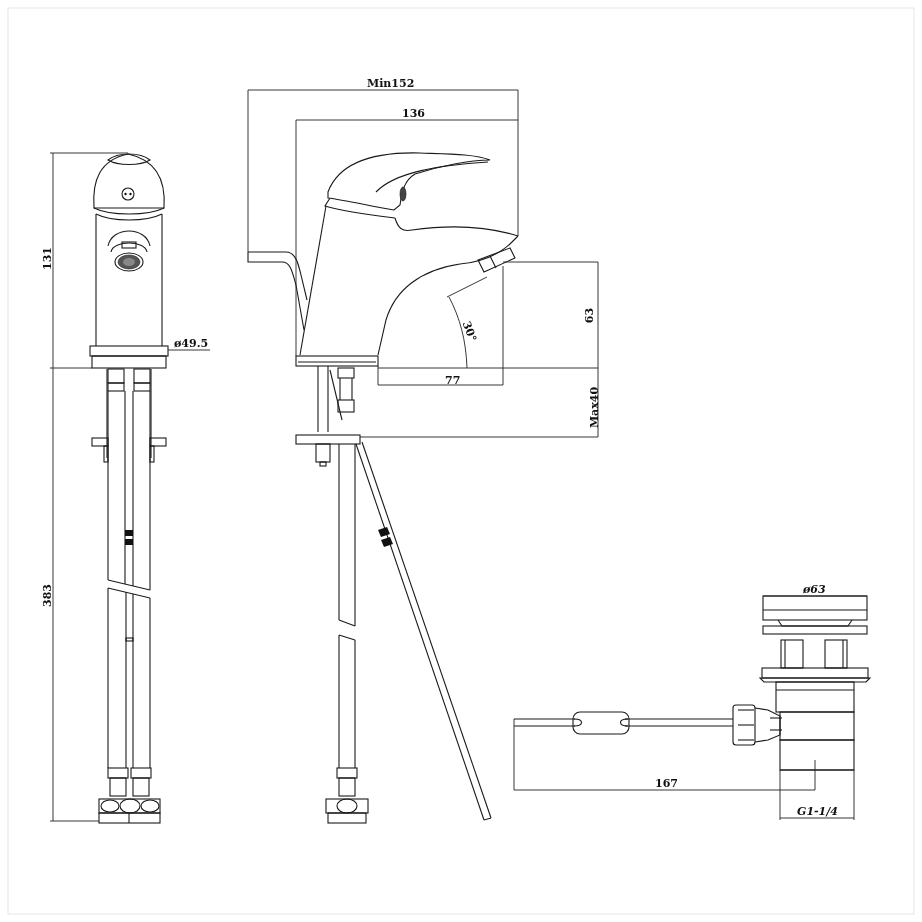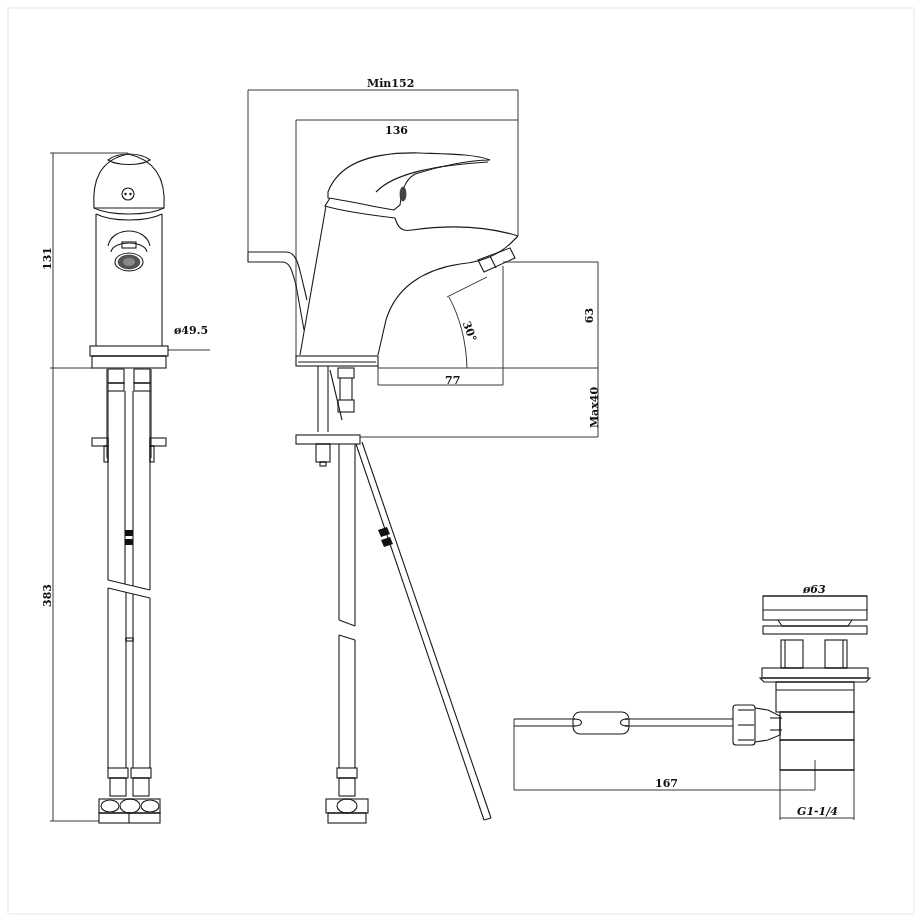--- a/index.html
+++ b/index.html
@@ -200,23 +200,23 @@
     <line class="dim" x1="815" y1="760" x2="815" y2="790"></line>
     <line class="dim" x1="780" y1="770" x2="780" y2="820"></line>
     <line class="dim" x1="854" y1="770" x2="854" y2="820"></line>
     <line class="dim" x1="780" y1="818" x2="854" y2="818"></line>
   </g>
 
   <rect x="8" y="8" width="906" height="906" fill="none" stroke="#cccccc" stroke-width="0.5"></rect>
 </svg>
 
 <div class="label" style="left:367px; top:78px;">Min152</div>
-<div class="label" style="left:385px; top:108px;margin-top:17px;">136</div>
+<div class="label" style="left:402px; top:108px;">136</div>
 <div class="label vlabel" style="left:36px; top:253px;">131</div>
-<div class="label" style="left:174px; top:325px;">ø49.5</div>
+<div class="label" style="left:174px; top:338px;">ø49.5</div>
 <div class="label vlabel" style="left:582px; top:310px;">63</div>
 <div class="label" style="left:433px; top:375px;margin-left:12px;">77</div>
 <div class="label" style="left:459px; top:326px; transform: rotate(70deg);">30°</div>
 <div class="label vlabel" style="left:574px; top:402px;">Max40</div>
 <div class="label vlabel" style="left:36px; top:590px;">383</div>
 <div class="label" style="left:803px; top:584px;font-style:italic;">ø63</div>
 <div class="label" style="left:655px; top:778px;">167</div>
 <div class="label" style="left:797px; top:806px;font-style:italic;">G1-1/4</div>
 
 </div>

